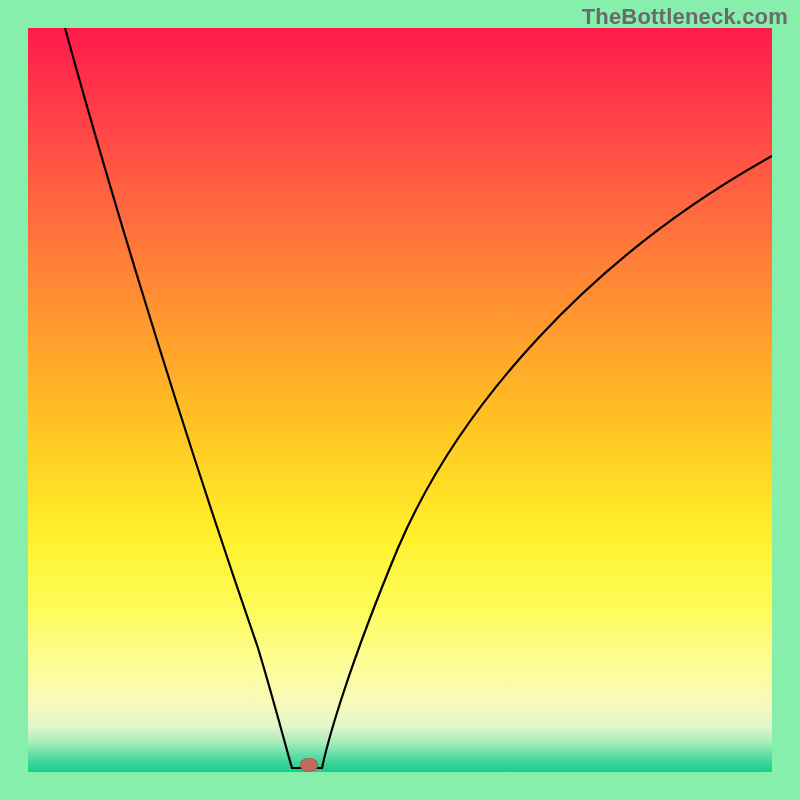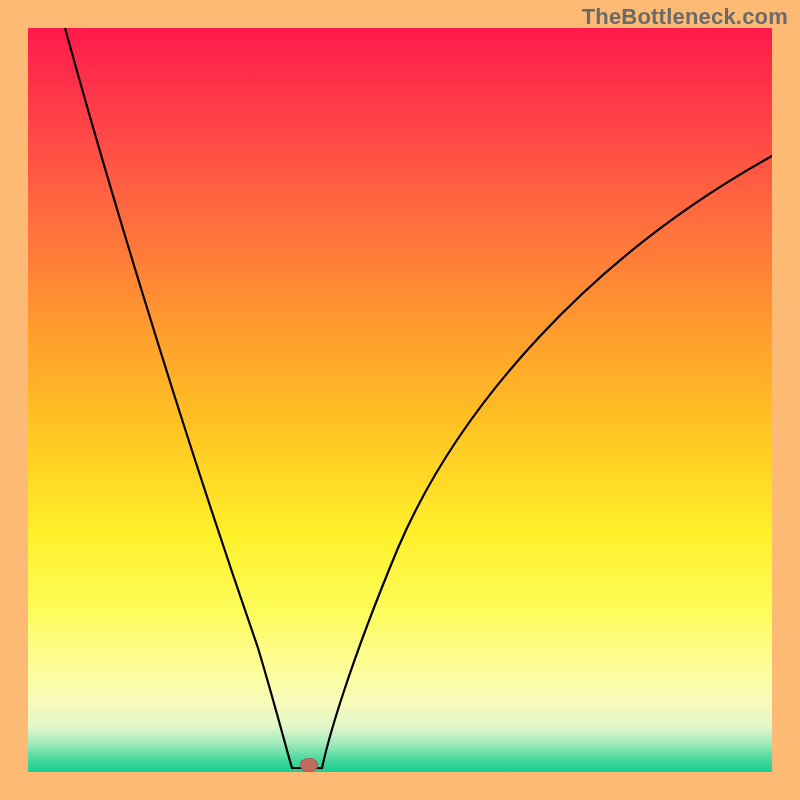--- a/index.html
+++ b/index.html
@@ -8,21 +8,21 @@
     width: 800px;
     height: 800px;
     background: #000;
     overflow: hidden;
     font-family: Arial, Helvetica, sans-serif;
   }
   .frame {
     position: relative;
     width: 800px;
     height: 800px;
-    background: #fdba74;
+    background: #86efac;
   }
   .watermark {
     position: absolute;
     top: 4px;
     right: 12px;
     color: #6a6a6a;
     font-size: 22px;
     font-weight: 600;
     letter-spacing: 0.2px;
     z-index: 10;

